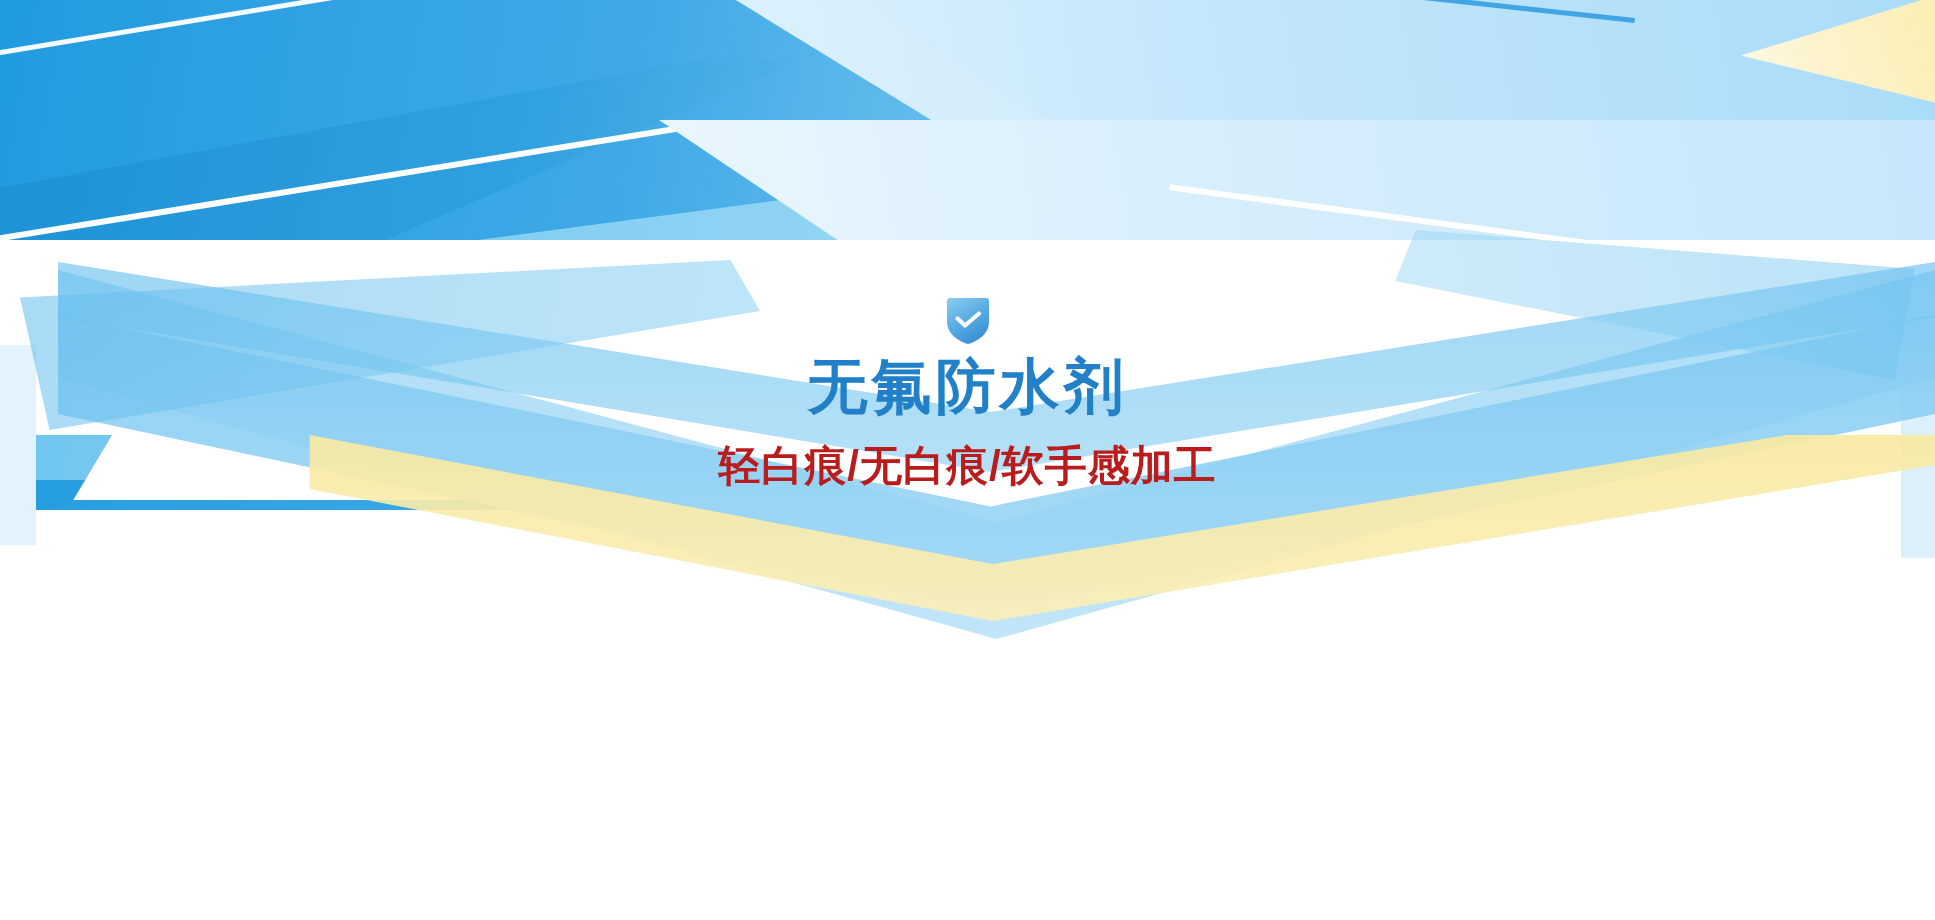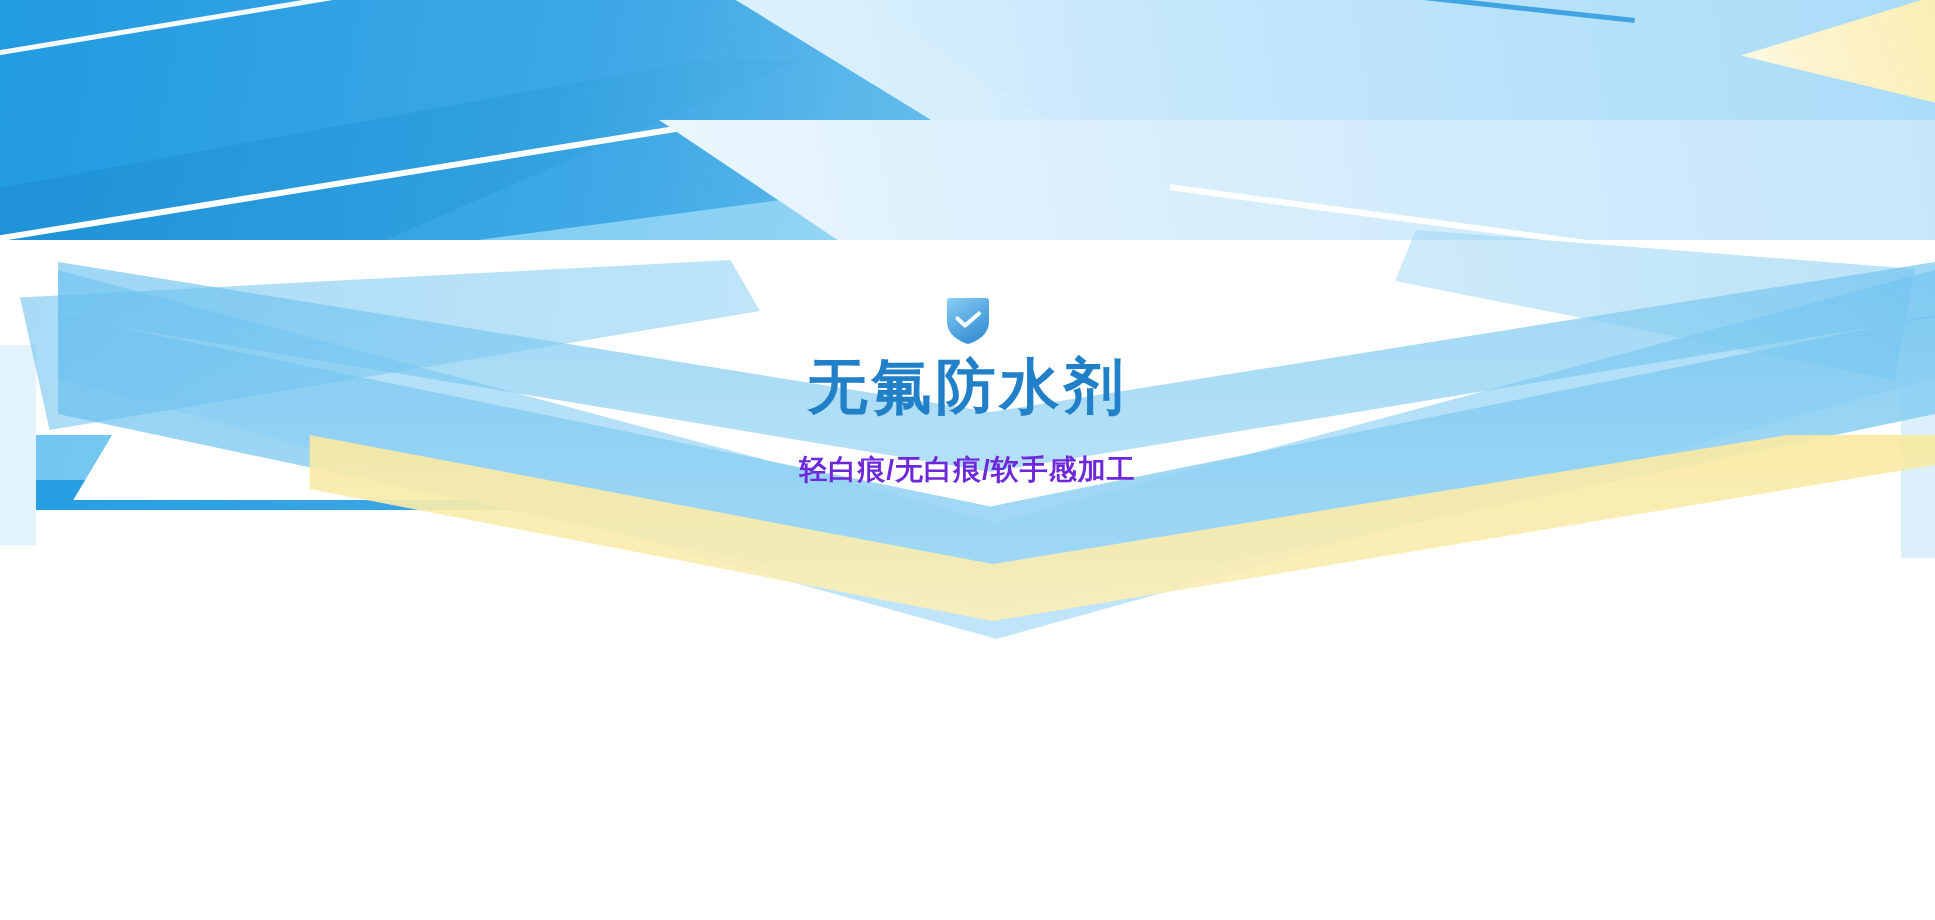--- a/index.html
+++ b/index.html
@@ -199,25 +199,25 @@
     margin-top: 6px;
     font-size: 60px;
     font-weight: 700;
     letter-spacing: 4px;
     color: #2280c8;
     line-height: 1.15;
     white-space: nowrap;
   }
 
   .sub-title {
-    margin-top: 32px;
-    font-size: 28px;
+    margin-top: 20px;
+    font-size: 42px;
     font-weight: 700;
     letter-spacing: 1px;
-    color: #6d28d9;
+    color: #b91c1c;
     line-height: 1.2;
     white-space: nowrap;
   }
 </style>
 </head>
 <body>
 
 <div id="banner">
 
   <div class="bg-layer">

